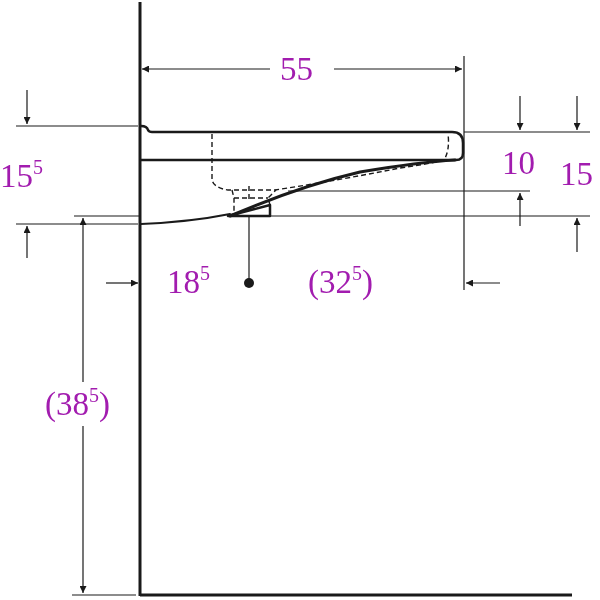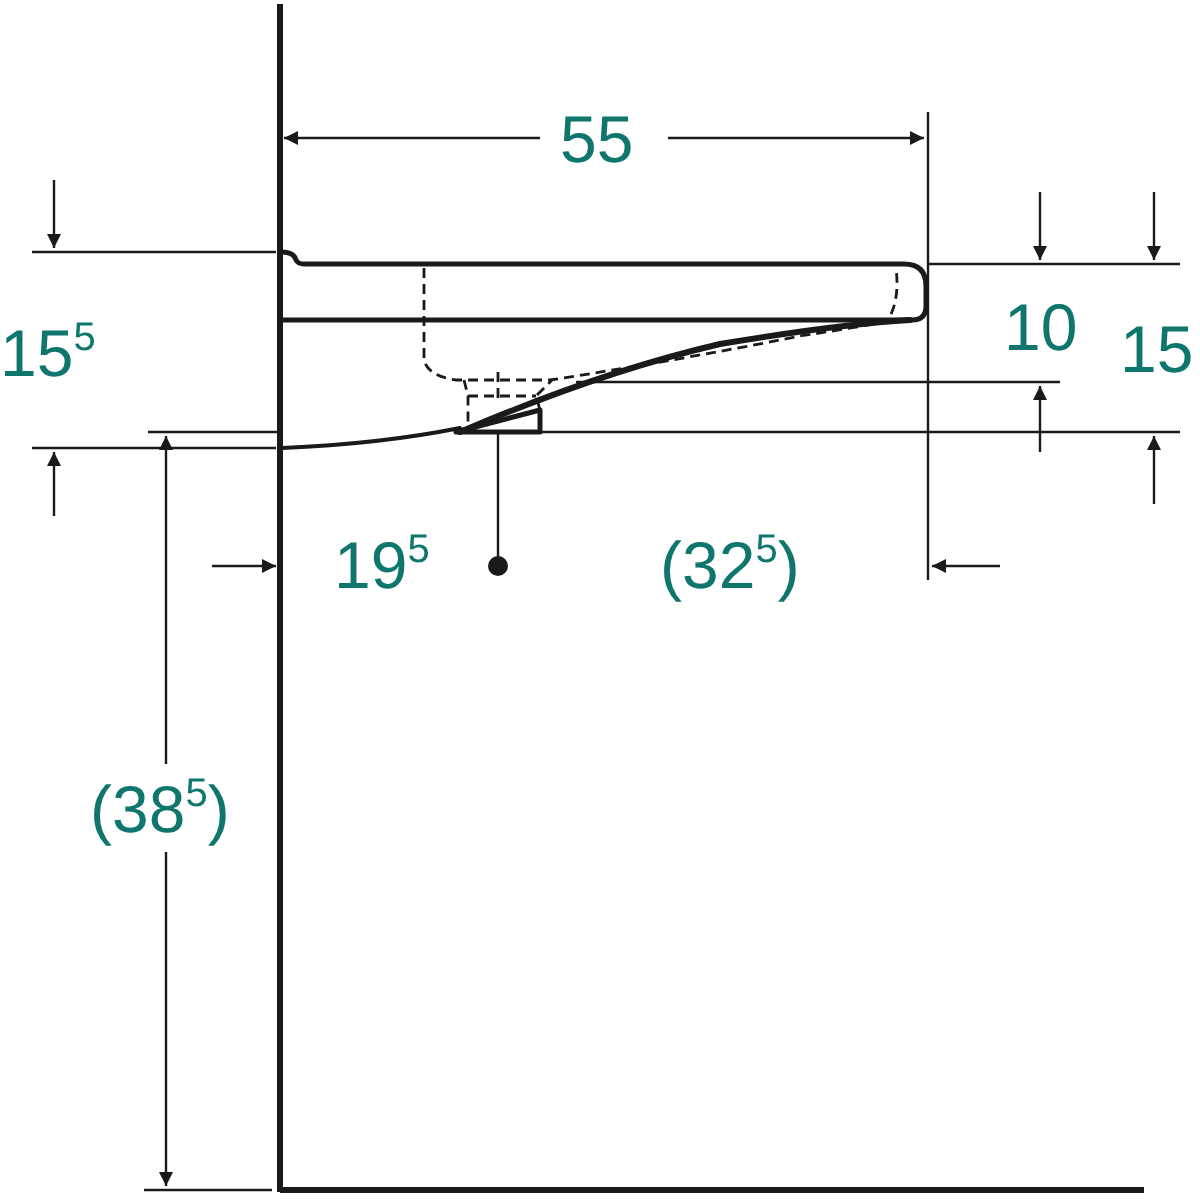--- a/index.html
+++ b/index.html
@@ -1,22 +1,22 @@
 <!DOCTYPE html>
 <html><head>
   <meta charset="utf-8">
   <style>
     html, body { margin: 0; padding: 0; background: #ffffff; }
     body { width: 600px; height: 600px; overflow: hidden; position: relative; }
     #drawing { position: absolute; left: 0; top: 0; width: 600px; height: 600px; }
     .lbl {
       position: absolute;
-      font-family: Liberation Sans, sans-serif;
+      font-family: Liberation Serif, serif;
       font-size: 33px;
-      color: #0f766e;
+      color: #a21caf;
       line-height: 1;
       white-space: nowrap;
       background: #ffffff;
     }
     .lbl.nobg { background: transparent; }
     .lbl sup { font-size: 20px; vertical-align: 13px; line-height: 0; }
   </style>
 </head>
 <body>
 
@@ -90,22 +90,22 @@
 
 <div class="lbl nobg" style="left:502px; top:147px;text-align:right;">
   <span>10</span>
 </div>
 
 <div class="lbl nobg" style="left:560px; top:158px;">
   <span>15</span>
 </div>
 
 <div class="lbl nobg" style="left:167px; top:266px;">
-  <span>19</span><sup>5</sup>
+  <span>18</span><sup>5</sup>
 </div>
 
-<div class="lbl nobg" style="left:330px; top:266px;text-align:center;">
+<div class="lbl nobg" style="left:308px; top:266px;text-align:center;">
   <span>(</span><span>32</span><sup>5</sup><span>)</span>
 </div>
 
 <div class="lbl" style="left:45px; top:388px;">
   <span>(</span><span>38</span><sup>5</sup><span>)</span>
 </div>
 
 </body></html>

